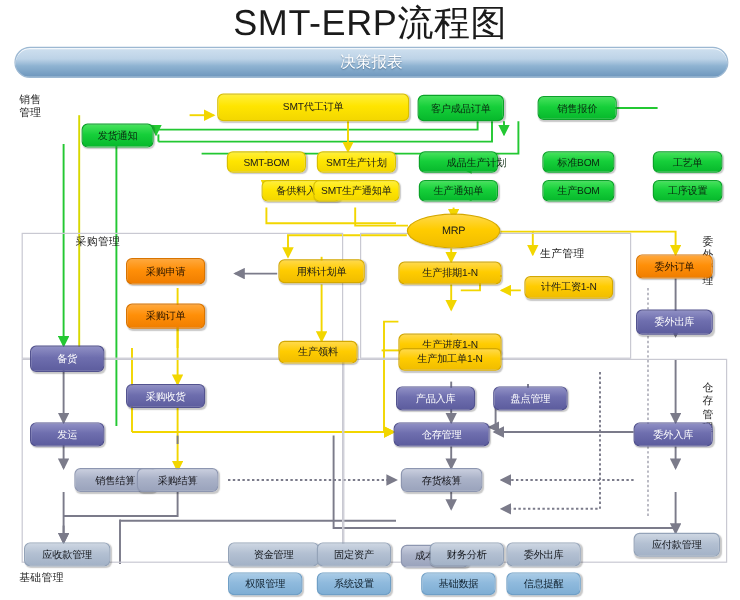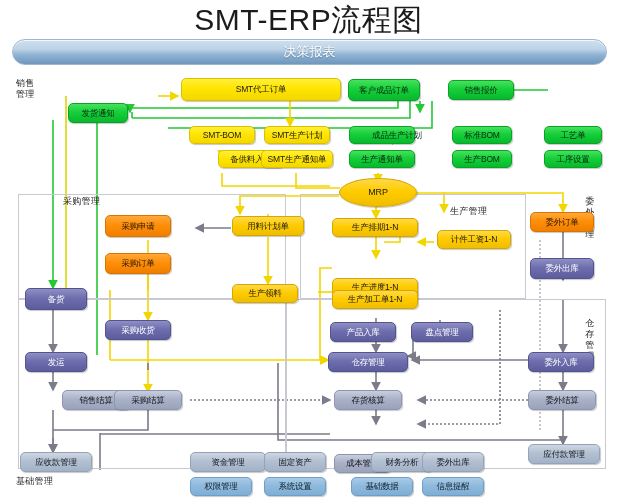--- a/index.html
+++ b/index.html
@@ -289,28 +289,27 @@
   <div class="node n-purple" style="left:330px; top:322px; width:66px; height:20px;">产品入库</div>
   <div class="node n-purple" style="left:411px; top:322px; width:62px; height:20px;">盘点管理</div>
 
   <div class="node n-purple" style="left:25px; top:352px; width:62px; height:20px;">发运</div>
   <div class="node n-purple" style="left:328px; top:352px; width:80px; height:20px;">仓存管理</div>
   <div class="node n-purple" style="left:528px; top:352px; width:66px; height:20px;">委外入库</div>
 
   <div class="node n-slate" style="left:22px; top:390px; width:68px; height:20px;margin-left:40px;">销售结算</div>
   <div class="node n-slate" style="left:114px; top:390px; width:68px; height:20px;">采购结算</div>
   <div class="node n-slate" style="left:334px; top:390px; width:68px; height:20px;">存货核算</div>
-  <div class="node n-slate" style="left:528px; top:390px; width:68px; height:20px;">委外结算</div>
 
   <div class="node n-slate" style="left:334px; top:416px; width:57px; height:19px;margin-top:38px;">成本管理</div>
 
   <div class="node n-steel" style="left:20px; top:452px; width:72px; height:20px;">应收款管理</div>
   <div class="node n-steel" style="left:190px; top:452px; width:76px; height:20px;">资金管理</div>
   <div class="node n-steel" style="left:264px; top:452px; width:62px; height:20px;">固定资产</div>
-  <div class="node n-steel" style="left:371px; top:452px; width:62px; height:20px;">财务分析</div>
+  <div class="node n-steel" style="left:358px; top:452px; width:62px; height:20px;">财务分析</div>
   <div class="node n-steel" style="left:422px; top:452px; width:62px; height:20px;">委外出库</div>
   <div class="node n-steel" style="left:528px; top:444px; width:72px; height:20px;">应付款管理</div>
 
   <div class="node n-blue" style="left:190px; top:477px; width:62px; height:19px;">权限管理</div>
   <div class="node n-blue" style="left:264px; top:477px; width:62px; height:19px;">系统设置</div>
   <div class="node n-blue" style="left:351px; top:477px; width:62px; height:19px;">基础数据</div>
   <div class="node n-blue" style="left:422px; top:477px; width:62px; height:19px;">信息提醒</div>
 
 </div>
 

